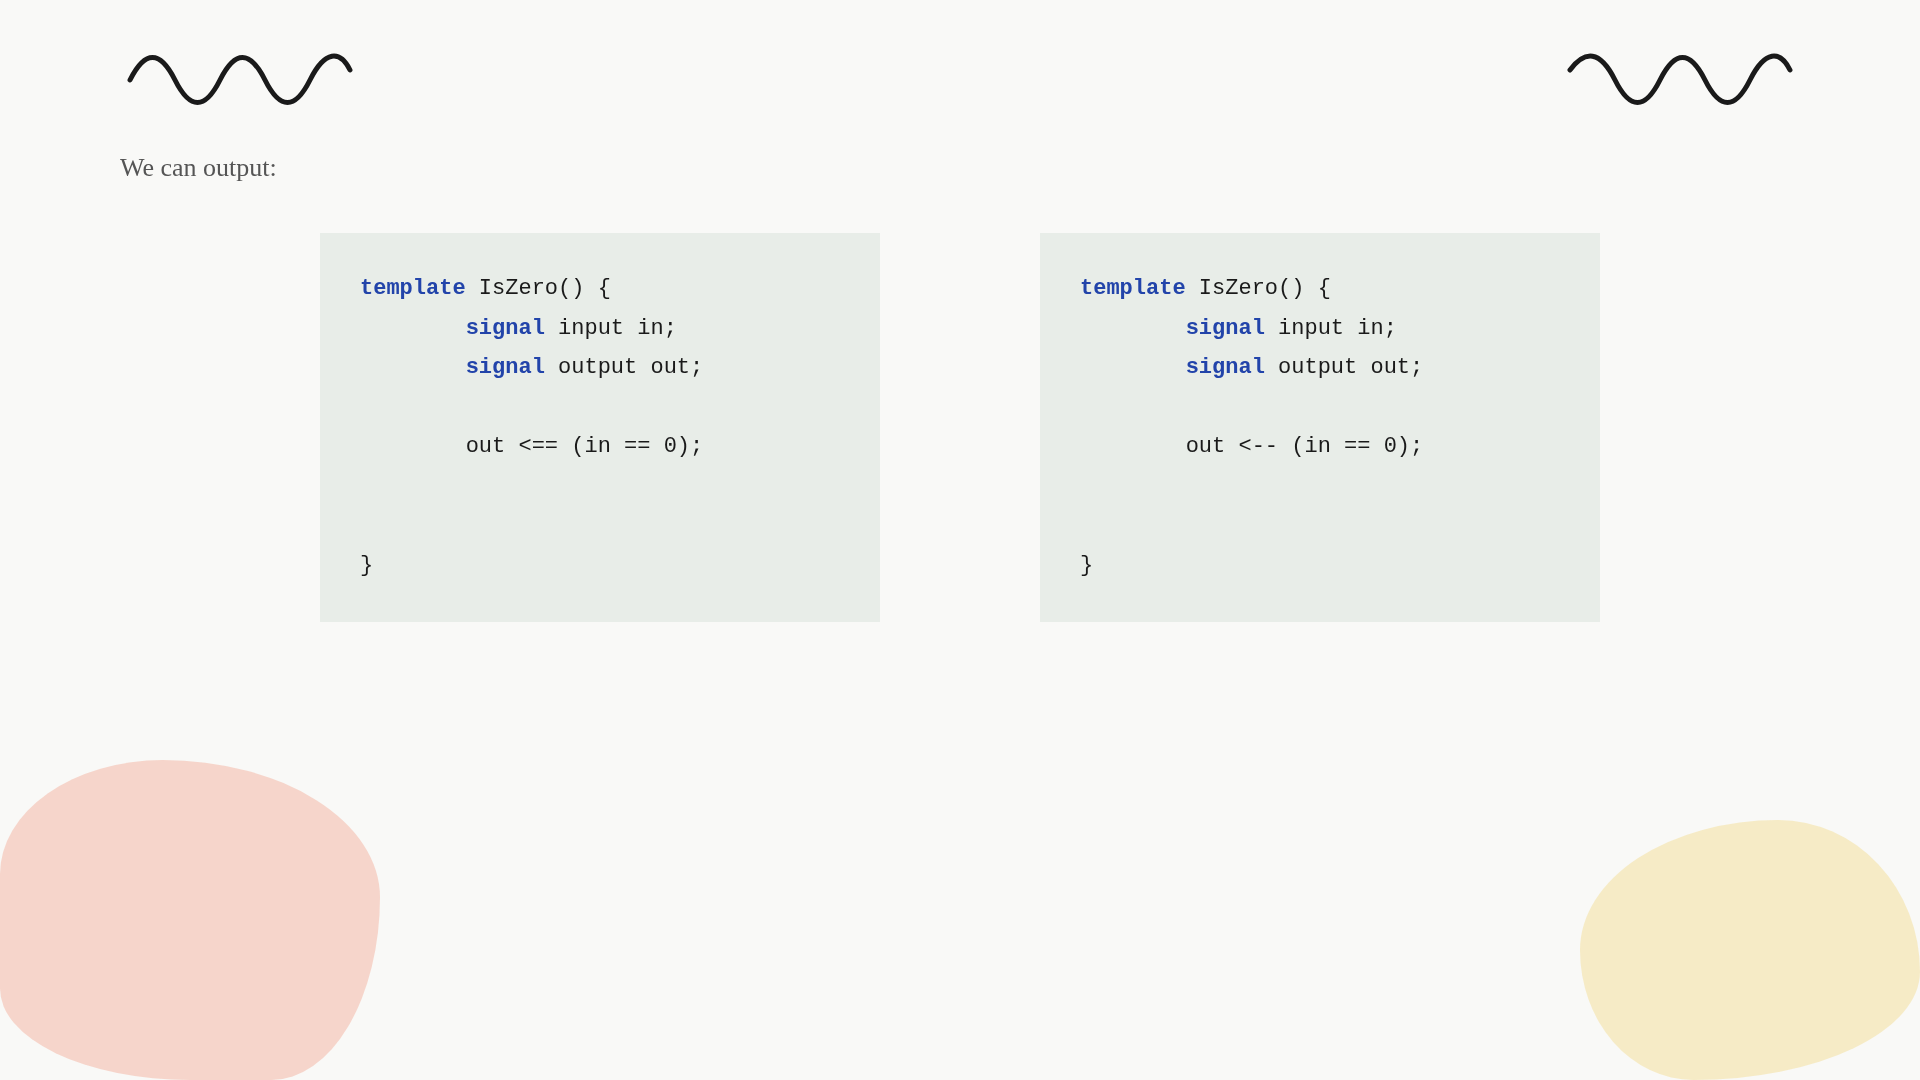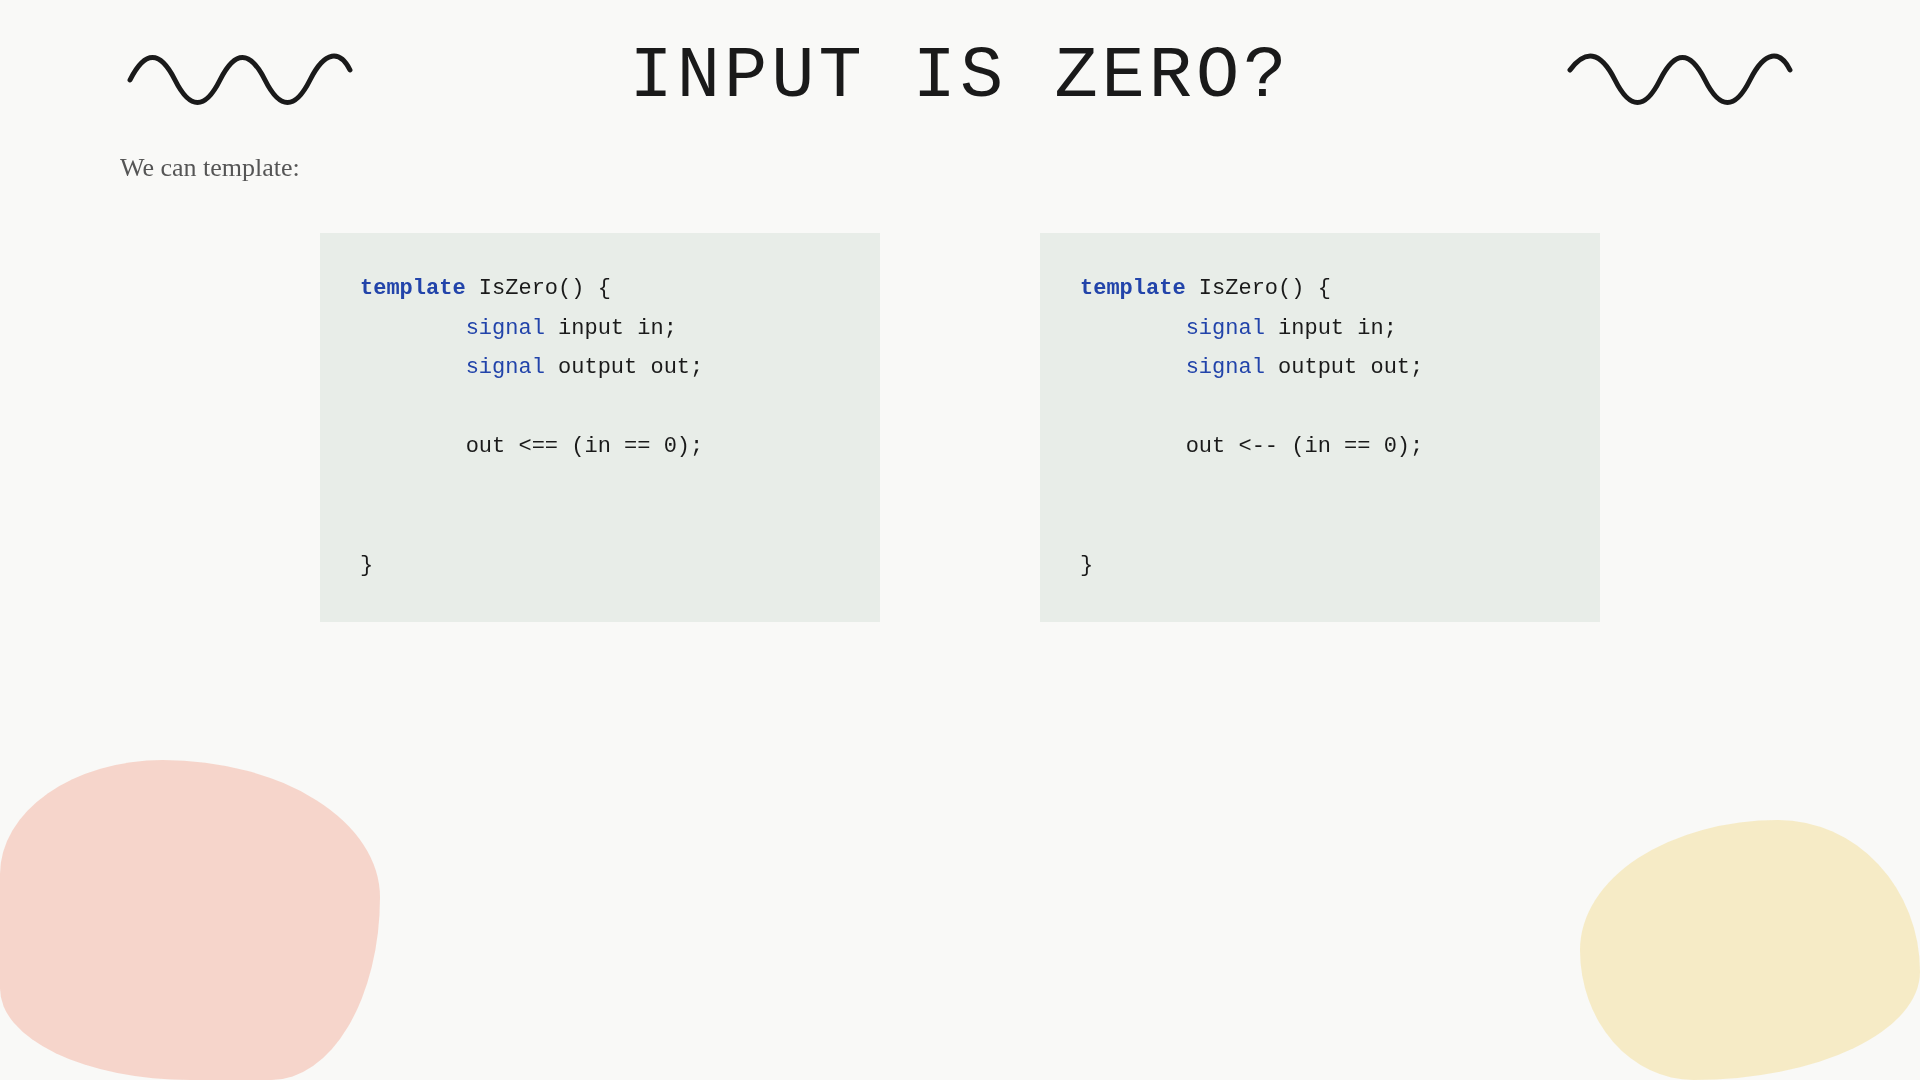--- a/index.html
+++ b/index.html
@@ -111,21 +111,21 @@
       color: #1a1a1a;
     }
 
     .kw-template {
       color: #2244aa;
       font-weight: 700;
     }
 
     .kw-signal {
       color: #2244aa;
-      font-weight: 400;
+      font-weight: 700;
     }
 
     .code-normal {
       color: #1a1a1a;
     }
 
     .caption {
       margin-top: 20px;
       font-family: 'Georgia', serif;
       font-size: 22px;
@@ -141,30 +141,29 @@
 <div class="blob-bottom-left"></div>
 <div class="blob-bottom-right"></div>
 
 <div class="header">
   <div class="wave-decoration">
     <svg width="240" height="80" viewBox="0 0 240 80">
       <path d="M10,50 C25,20 40,20 55,50 C70,80 85,80 100,50 C115,20 130,20 145,50 C160,80 175,80 190,50 C205,20 220,20 230,40" stroke="#1a1a1a" stroke-width="5" fill="none" stroke-linecap="round"></path>
     </svg>
   </div>
 
-  <h1 class="slide-title">INPUT IS ZERO?</h1>
 
   <div class="wave-decoration">
     <svg width="240" height="80" viewBox="0 0 240 80">
       <path d="M10,40 C25,20 40,20 55,50 C70,80 85,80 100,50 C115,20 130,20 145,50 C160,80 175,80 190,50 C205,20 220,20 230,40" stroke="#1a1a1a" stroke-width="5" fill="none" stroke-linecap="round"></path>
     </svg>
   </div>
 </div>
 
-<div class="intro-text">We can template:</div>
+<div class="intro-text">We can output:</div>
 
 <div class="columns">
 
   <div class="column">
     <div class="code-block">
       <span class="kw-template">template</span><span class="code-normal"> IsZero() {</span><br>
       <span class="code-normal">&nbsp;&nbsp;&nbsp;&nbsp;&nbsp;&nbsp;&nbsp;&nbsp;</span><span class="kw-signal">signal</span><span class="code-normal"> input in;</span><br>
       <span class="code-normal">&nbsp;&nbsp;&nbsp;&nbsp;&nbsp;&nbsp;&nbsp;&nbsp;</span><span class="kw-signal">signal</span><span class="code-normal"> output out;</span><br>
       <br>
       <span class="code-normal">&nbsp;&nbsp;&nbsp;&nbsp;&nbsp;&nbsp;&nbsp;&nbsp;</span><span class="code-normal">out &lt;== (in == 0);</span><br>

